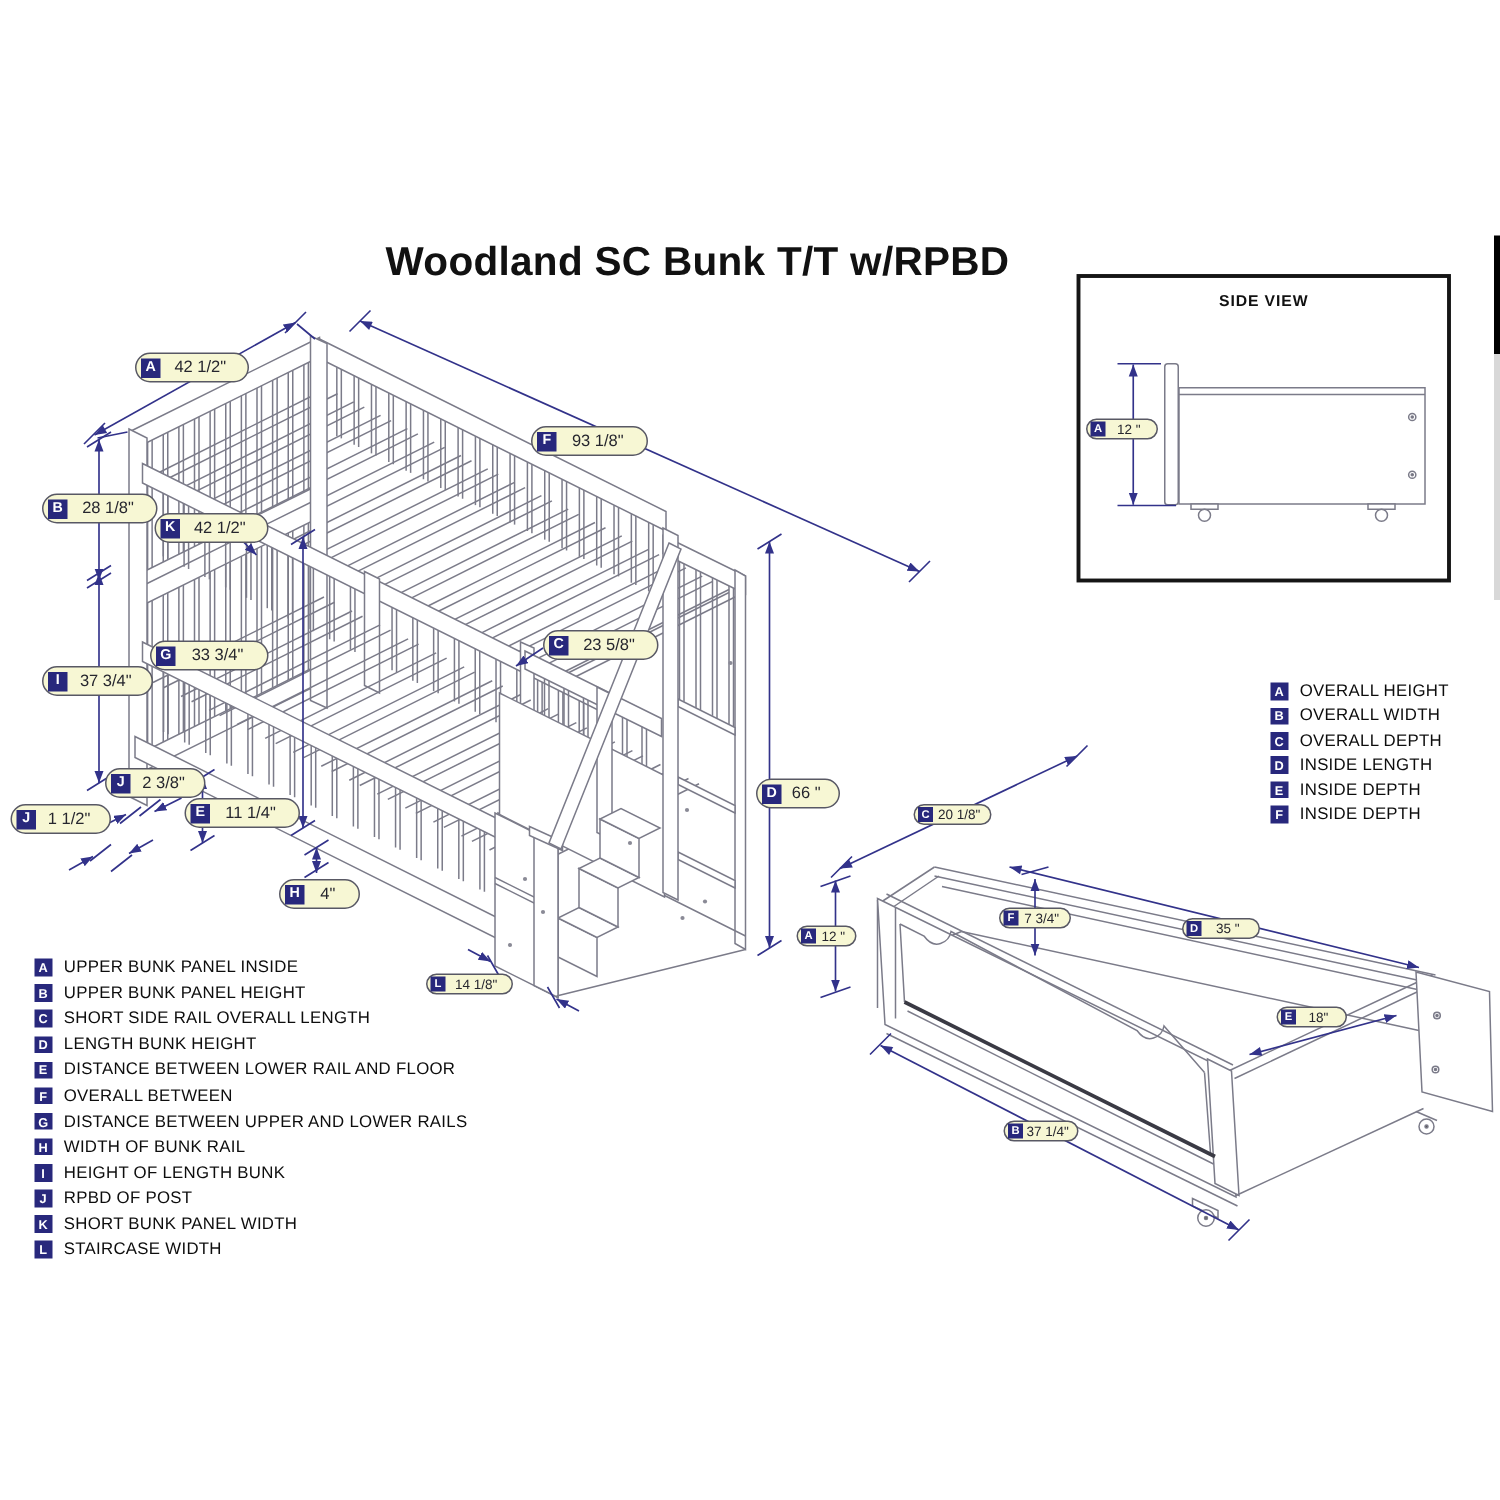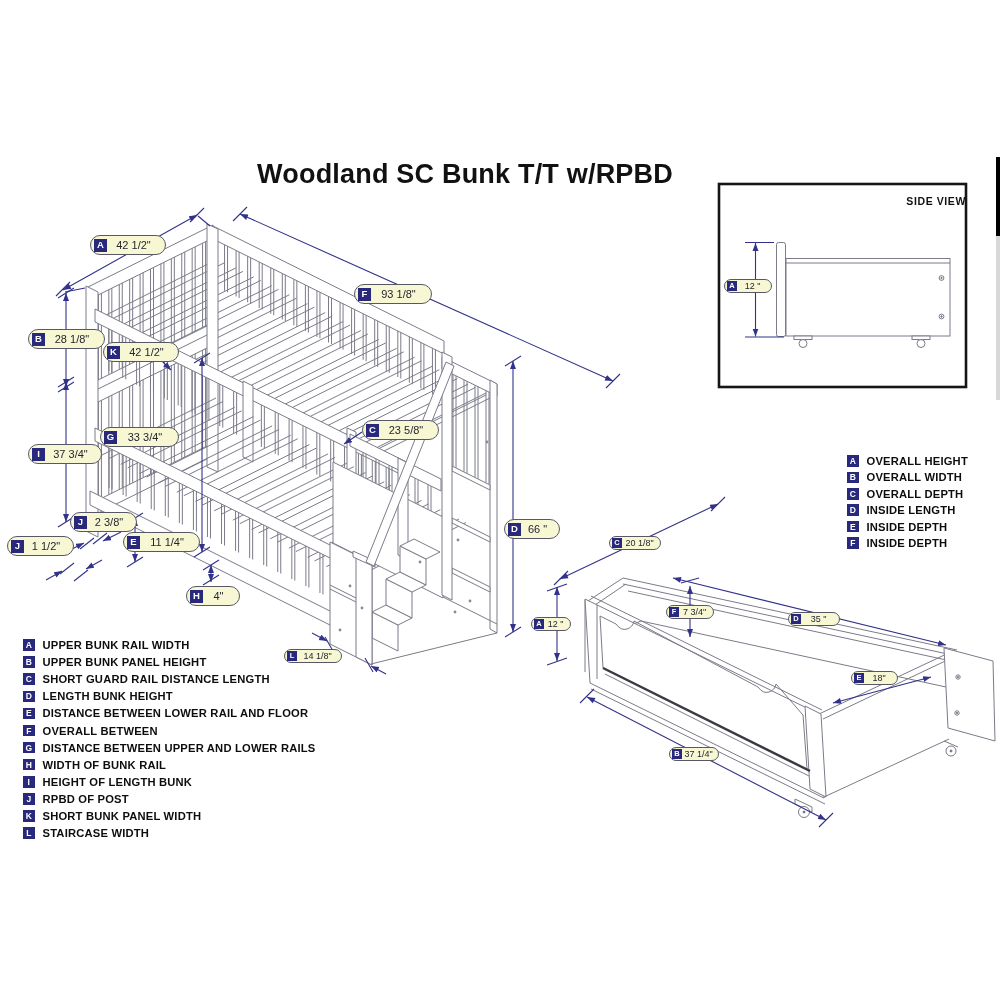--- a/index.html
+++ b/index.html
@@ -2,37 +2,37 @@
 <html><head>
 <meta charset="utf-8">
 <style>
   html,body{margin:0;padding:0;}
   body{width:1000px;height:1000px;position:relative;background:#ffffff;
        font-family:"Liberation Sans", sans-serif;overflow:hidden;}
   #stage{position:absolute;inset:0;width:1000px;height:1000px;}
   svg{position:absolute;left:0;top:0;}
   .page-title{position:absolute;left:150px;top:159px;width:630px;text-align:center;
       font-size:27px;font-weight:bold;color:#111;letter-spacing:.2px;}
-  .sv-title{position:absolute;left:719px;top:195px;width:247px;text-align:right;
+  .sv-title{position:absolute;left:719px;top:195px;width:247px;text-align:center;
       font-size:10.5px;font-weight:bold;color:#111;letter-spacing:.6px;}
   
   .pill{position:absolute;display:flex;align-items:center;box-sizing:border-box;
       background:#f7f7d4;border:1.2px solid #585864;border-radius:10px;height:20px;
       padding:0 5px 0 3px;font-size:11px;color:#26262e;z-index:5;}
   .pill .badge{flex:0 0 auto;width:13px;height:13px;background:#28287c;color:#fff;
       font-size:9.5px;font-weight:bold;display:flex;align-items:center;justify-content:center;
       line-height:1;}
   .pill .val{flex:1 1 auto;text-align:center;white-space:nowrap;padding:0 2px;}
   .pill.sm{height:14px;border-radius:7px;font-size:9px;padding:0 3px 0 2px;border-width:1px;}
   .pill.sm .badge{width:10px;height:10px;font-size:7.5px;}
   
   .leg-row{position:absolute;display:flex;align-items:center;height:14px;}
   .leg-row .badge{flex:0 0 auto;width:11.5px;height:11.5px;background:#28287c;color:#fff;
       font-size:8.5px;font-weight:bold;display:flex;align-items:center;justify-content:center;}
-  .leg-row .txt{margin-left:8px;font-size:11.2px;font-weight:bold;color:#0d0d0d;
+  .leg-row .txt{margin-left:8px;font-size:11.2px;font-weight:normal;color:#0d0d0d;
       letter-spacing:.2px;white-space:nowrap;}
   .edge-strip{position:absolute;}
 </style>
 </head>
 <body>
 
 <div id="stage">
 
   <div class="page-title">Woodland SC Bunk T/T w/RPBD</div>
 
@@ -552,29 +552,29 @@
       </div>
       <div class="pill sm" style="left: 669px; top: 747px; width: 50px;">
         <span class="badge">B</span>
         <span class="val">37 1/4"</span>
       </div>
     </div>
 
   <div id="legend-left">
       <div class="leg-row" style="left: 23px; top: 638px;">
         <span class="badge">A</span>
-        <span class="txt">UPPER BUNK RAIL WIDTH</span>
+        <span class="txt">UPPER BUNK PANEL INSIDE</span>
       </div>
       <div class="leg-row" style="left: 23px; top: 655.1px;">
         <span class="badge">B</span>
         <span class="txt">UPPER BUNK PANEL HEIGHT</span>
       </div>
       <div class="leg-row" style="left: 23px; top: 672.2px;">
         <span class="badge">C</span>
-        <span class="txt">SHORT GUARD RAIL DISTANCE LENGTH</span>
+        <span class="txt">SHORT SIDE RAIL OVERALL LENGTH</span>
       </div>
       <div class="leg-row" style="left: 23px; top: 689.3px;">
         <span class="badge">D</span>
         <span class="txt">LENGTH BUNK HEIGHT</span>
       </div>
       <div class="leg-row" style="left: 23px; top: 706.4px;">
         <span class="badge">E</span>
         <span class="txt">DISTANCE BETWEEN LOWER RAIL AND FLOOR</span>
       </div>
       <div class="leg-row" style="left: 23px; top: 723.5px;">

